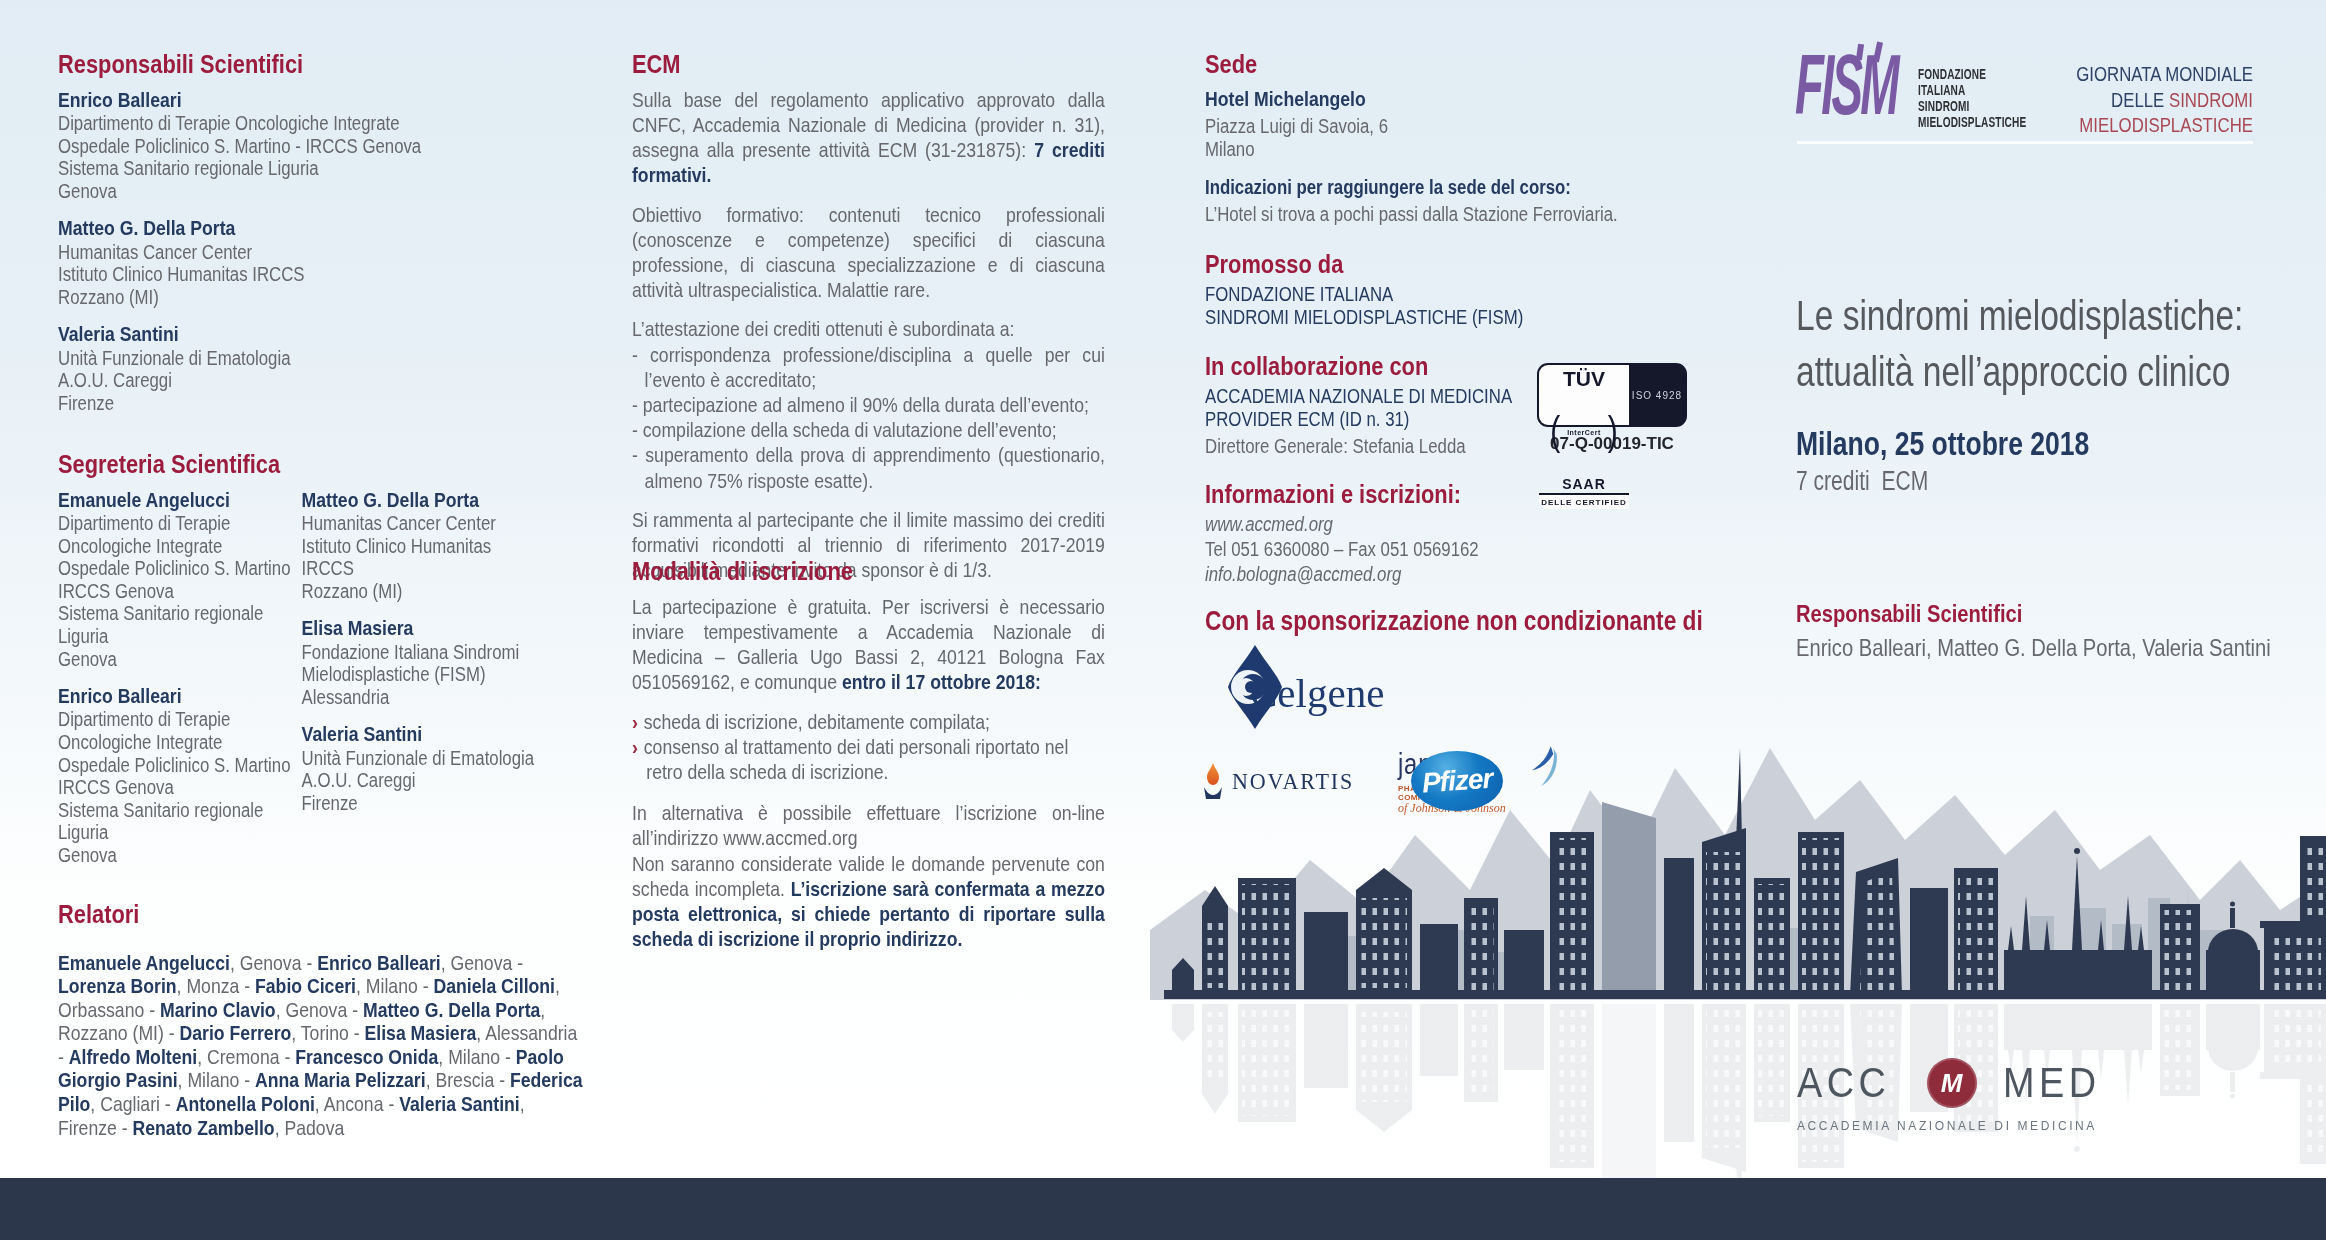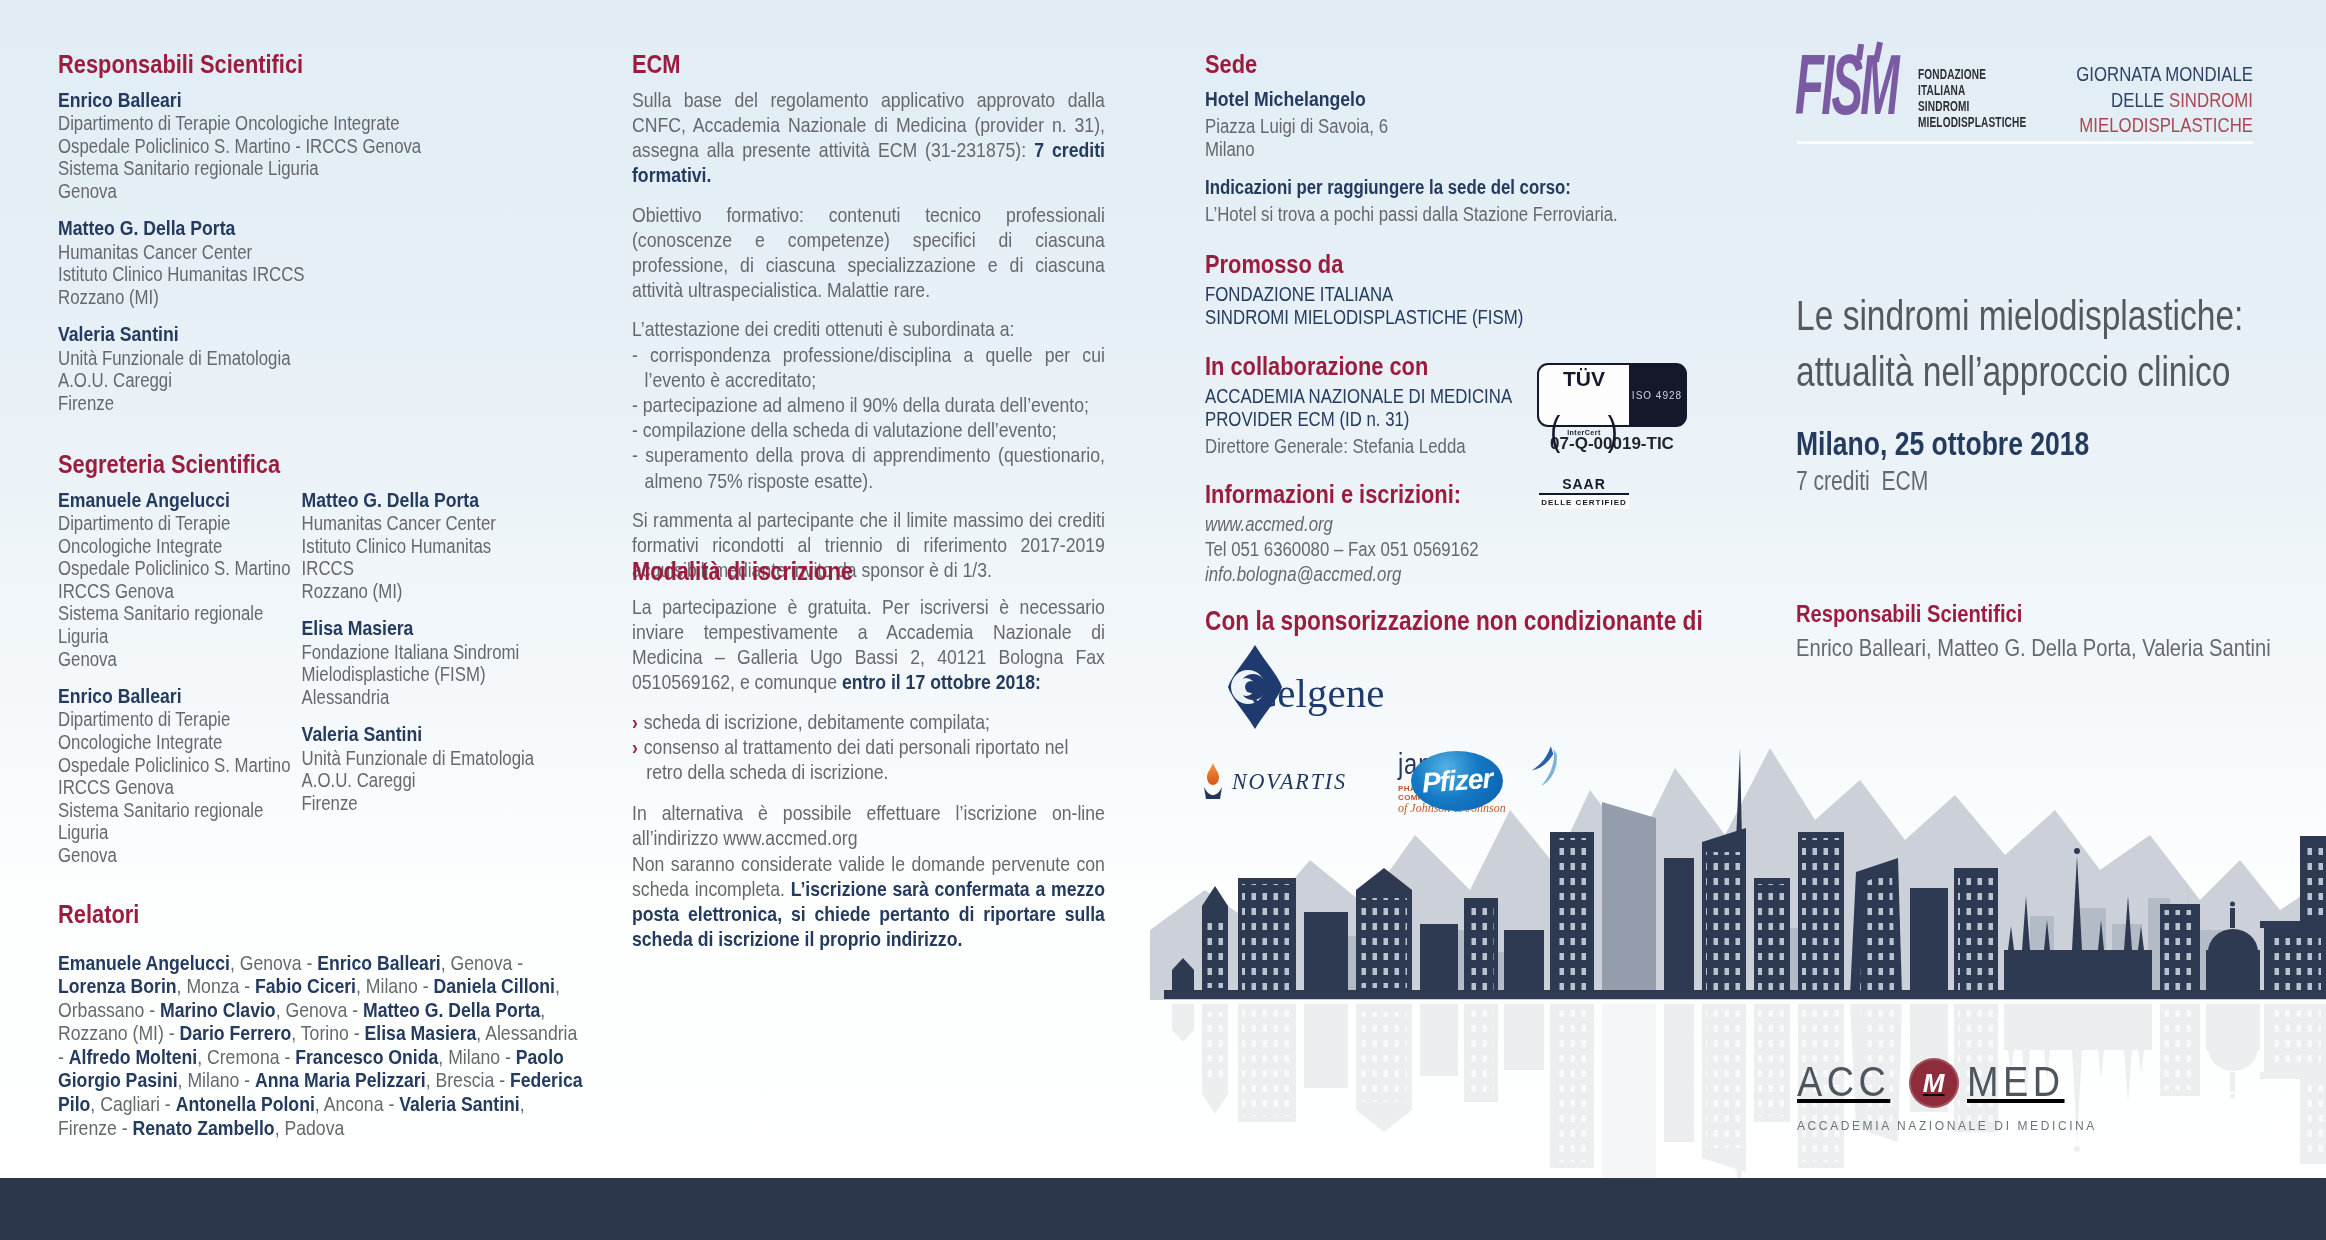--- a/index.html
+++ b/index.html
@@ -52,40 +52,40 @@
   .tuv-right{flex:1;display:flex;align-items:center;justify-content:center;color:#cfd2da;font-size:10px;letter-spacing:1px;}
   .tuv-code{font-size:17px;font-weight:bold;color:#23242e;text-align:center;}
 
   
   .celgene-wrap{position:relative;width:170px;height:88px;}
   .celgene-text{position:absolute;left:24px;top:26px;font-family:"Liberation Serif","DejaVu Serif",serif;font-size:41px;color:#1f3a6e;}
   .janssen-wrap{position:relative;width:160px;height:70px;}
   .janssen-text{font-size:29px;color:#27345f;letter-spacing:1px;transform:scaleX(.82);transform-origin:0 0;}
   .janssen-sub1{font-size:8px;font-weight:bold;color:#bc5524;letter-spacing:.4px;margin-top:3px;}
   .janssen-sub2{font-size:12px;color:#c05a2a;font-family:"Liberation Serif","DejaVu Serif",serif;font-style:italic;line-height:1;}
-  .novartis-wrap{display:flex;align-items:center;gap:9px;font-style:italic;}
+  .novartis-wrap{display:flex;align-items:center;gap:9px;}
   .novartis-text{font-family:"Liberation Serif","DejaVu Serif",serif;font-size:24px;letter-spacing:2px;color:#22365f;transform:scaleX(.92);transform-origin:0 0;}
   .pfizer-oval{width:92px;height:60px;border-radius:50%;background:radial-gradient(circle at 38% 28%,#55b1e4 0%,#1479c4 45%,#0c5dab 100%);display:flex;align-items:center;justify-content:center;}
   .pfizer-text{color:#fff;font-style:italic;font-weight:bold;font-size:28px;transform:rotate(-4deg);letter-spacing:-1px;}
 
   
   .fism-letters{font-size:86px;font-weight:800;font-style:italic;color:#7a5aa3;letter-spacing:-5px;transform:scaleX(.55);transform-origin:0 0;line-height:.9;}
   .fism-tick{position:absolute;background:#7a5aa3;}
   .fism-textblock{font-size:14px;font-weight:bold;color:#2e2f33;line-height:1.15;white-space:pre-line;letter-spacing:.2px;transform:scaleX(.72);transform-origin:0 0;width:280px;}
   .giornata{font-size:20px;line-height:1.28;text-align:right;font-weight:400;}
   .gio-dark{color:#2e4265;}
   .gio-red{color:#a94752;}
   .cover-rule{background:rgba(255,255,255,.9);height:3px;}
   .cover-title{font-size:43px;color:#55585c;line-height:1.3;white-space:pre-line;letter-spacing:0;}
   .cover-date{font-size:34px;font-weight:bold;color:#243a5e;}
   .cover-credits{font-size:27px;color:#66686d;white-space:pre;}
   .cover-resp-h{font-size:24px;font-weight:bold;color:#9c1c3e;margin-bottom:6px;}
   .cover-resp-n{font-size:24px;color:#66686d;}
 
-  .accmed-row{display:flex;gap:8px;text-decoration:underline;}
+  .accmed-row{display:flex;align-items:center;gap:26px;}
   .accmed-word{font-size:42px;color:#4d565e;letter-spacing:5px;transform:scaleX(.9);transform-origin:0 0;}
   .accmed-word2{font-size:42px;color:#4d565e;letter-spacing:5px;transform:scaleX(.9);transform-origin:0 0;}
   .accmed-circle{width:50px;height:50px;border-radius:50%;background:#8e2c3b;display:flex;align-items:center;justify-content:center;box-shadow:inset 0 0 0 2px rgba(255,255,255,.18);}
   .accmed-m{color:#fff;font-size:26px;font-weight:800;font-style:italic;}
   .accmed-sub{margin-top:11px;font-size:12px;letter-spacing:2.6px;color:#6c757d;}
 
   .skyline{position:absolute;left:1150px;top:740px;width:1176px;height:440px;}
   .bottom-bar{position:absolute;left:0;top:1178px;width:2326px;height:62px;background:#2c374b;}
 </style>
 </head>

